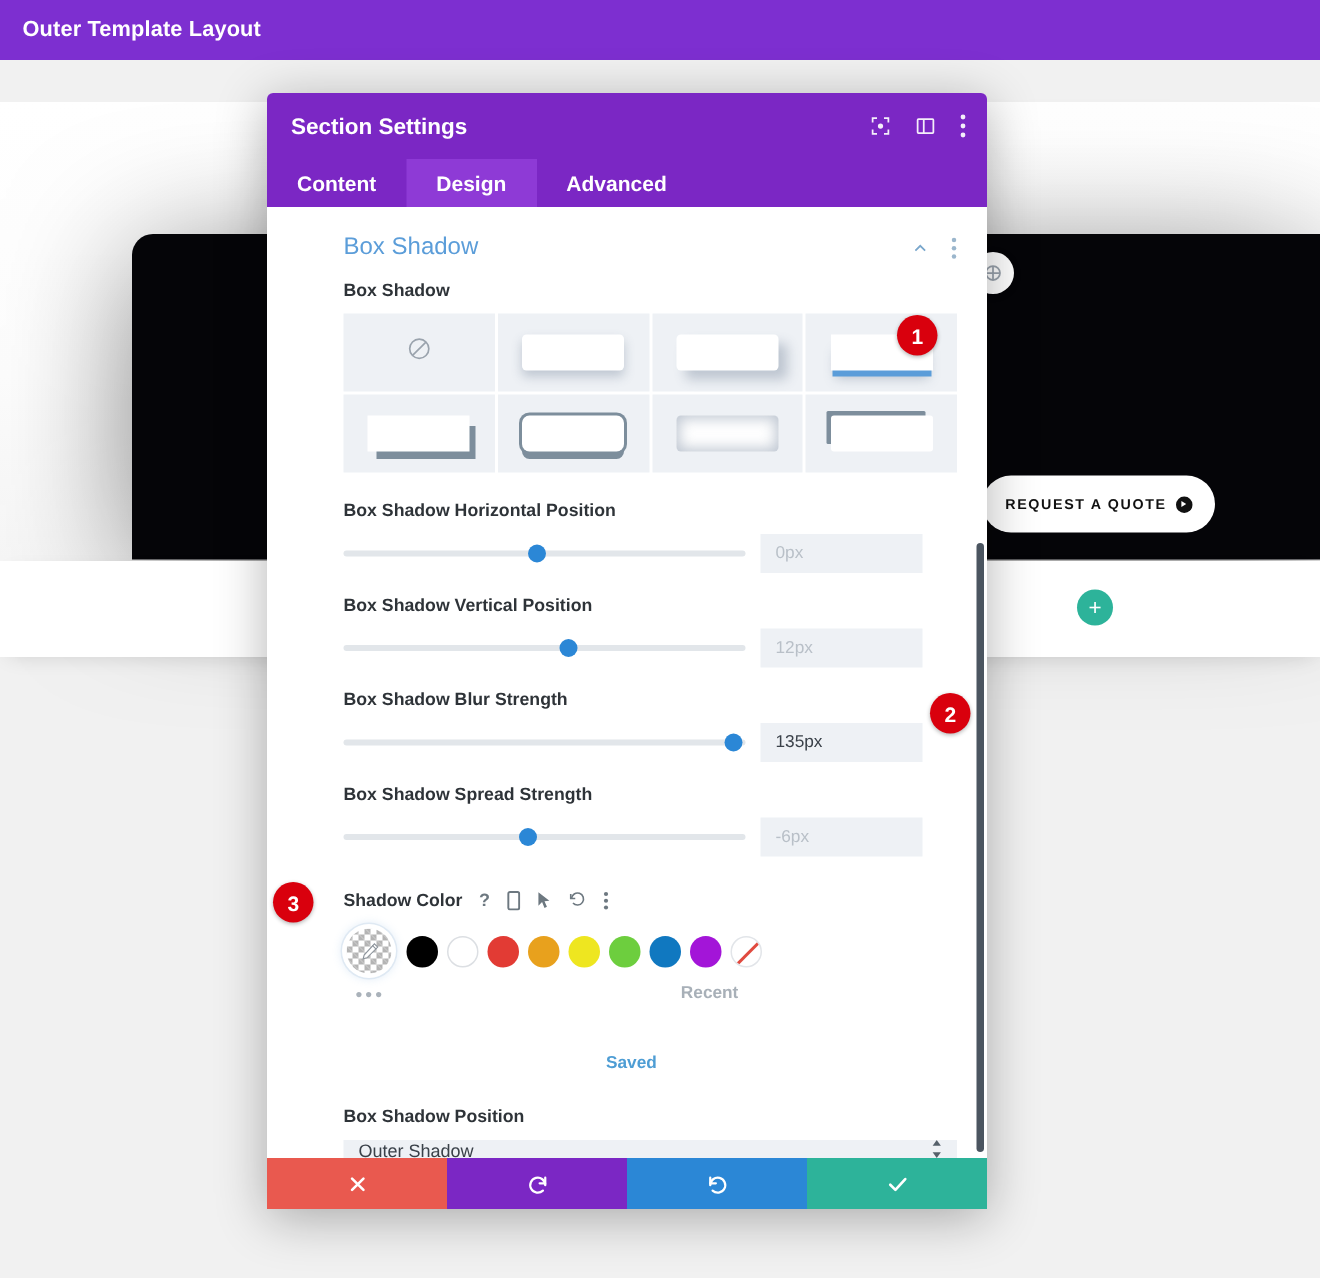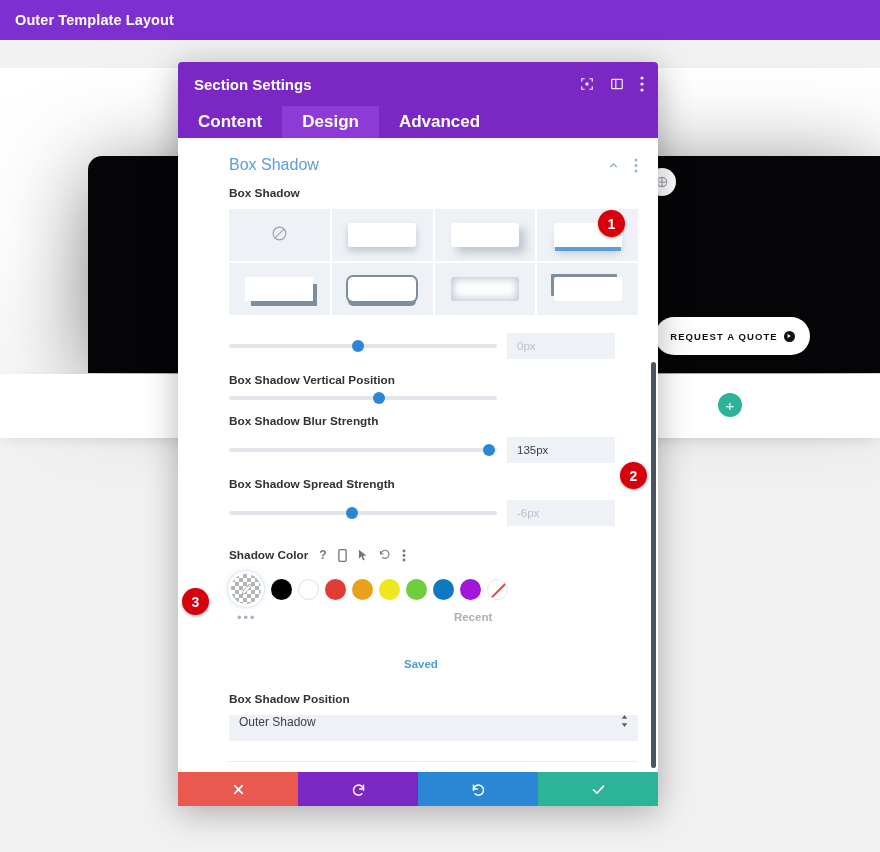--- a/index.html
+++ b/index.html
@@ -82,21 +82,21 @@
     color:#fff; font-size:15px; font-weight:700; flex:1 1 auto;
   }
   .hdr-icons { display:flex; align-items:center; gap:16px; }
   .hdr-icons .ic { opacity:.92; cursor:pointer; display:flex; }
 
   .modal-tabs {
     height:32px; background:#7b27c4; flex:0 0 auto; display:flex;
   }
   .modal-tabs .tab {
     padding:0 20px; height:32px; display:flex; align-items:center;
-    color:#ffffff; font-size:17px; font-weight:700; cursor:pointer;
+    color:#ffffff; font-size:14px; font-weight:700; cursor:pointer;
   }
   .modal-tabs .tab.active { background:#8e3ad6; }
 
   .modal-body {
     flex:1 1 auto; position:relative; background:#ffffff; overflow:hidden;
   }
   .scroll-area { position:absolute; inset:0; overflow:hidden;padding-left:31px; }
 
   
   .sect-head {
@@ -347,38 +347,40 @@
             <div class="preset">
                 <span class="pshape p6"></span>
               </div>
             <div class="preset">
                 <span class="pshape p7"></span>
               </div>
           </div>
         </div>
 
         <div class="field slider-row">
+          <div class="flabel">Box Shadow Horizontal Position</div>
           <div class="slider-wrap">
             <div class="track-box">
                 <div class="track">
                   <span class="knob" style="left:48%"></span>
                 </div>
               </div>
             <div class="numbox">0px</div>
           </div>
         </div>
 
         <div class="field slider-row" style="margin-top:14px">
           <div class="flabel">Box Shadow Vertical Position</div>
           <div class="slider-wrap">
             <div class="track-box">
                 <div class="track">
                   <span class="knob" style="left:56%"></span>
                 </div>
               </div>
+            <div class="numbox">12px</div>
           </div>
         </div>
 
         <div class="field slider-row" style="margin-top:14px">
           <div class="flabel">Box Shadow Blur Strength</div>
           <div class="slider-wrap">
             <div class="track-box">
                 <div class="track">
                   <span class="knob" style="left:97%"></span>
                 </div>

